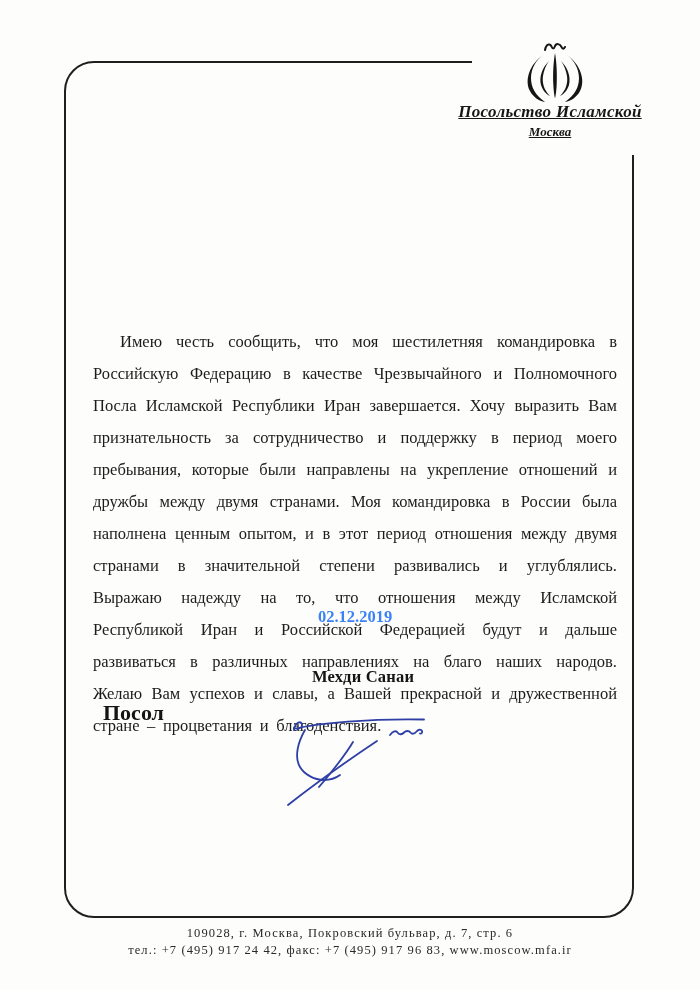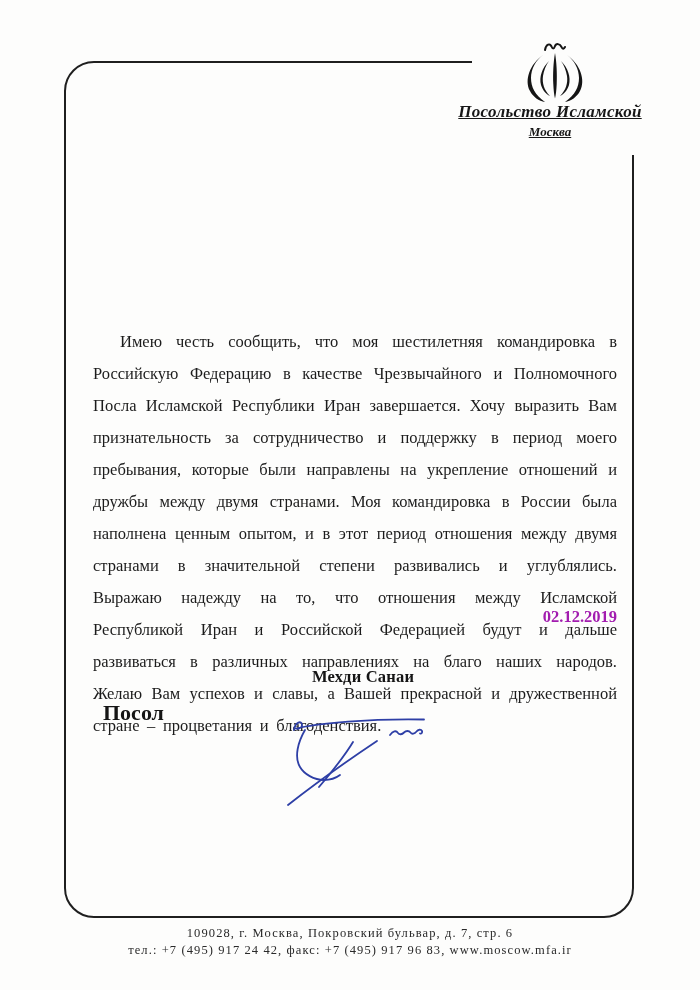--- a/index.html
+++ b/index.html
@@ -83,24 +83,24 @@
     text-align: justify;
     text-indent: 27px;
     word-spacing: 3.5px;
     color: #1c1c1c;
   }
   .date-line {
     position: absolute;
     left: 93px;
     top: 607px;
     width: 524px;
-    text-align: right;
+    text-align: center;
     font-weight: bold;
     font-size: 16.5px;
-    color: #a21caf;
+    color: #3b82f6;
   }
   .sig-name {
     position: absolute;
     left: 103px;
     top: 667px;
     width: 520px;
     text-align: center;
     font-weight: bold;
     font-size: 16.5px;
     letter-spacing: 0.2px;

